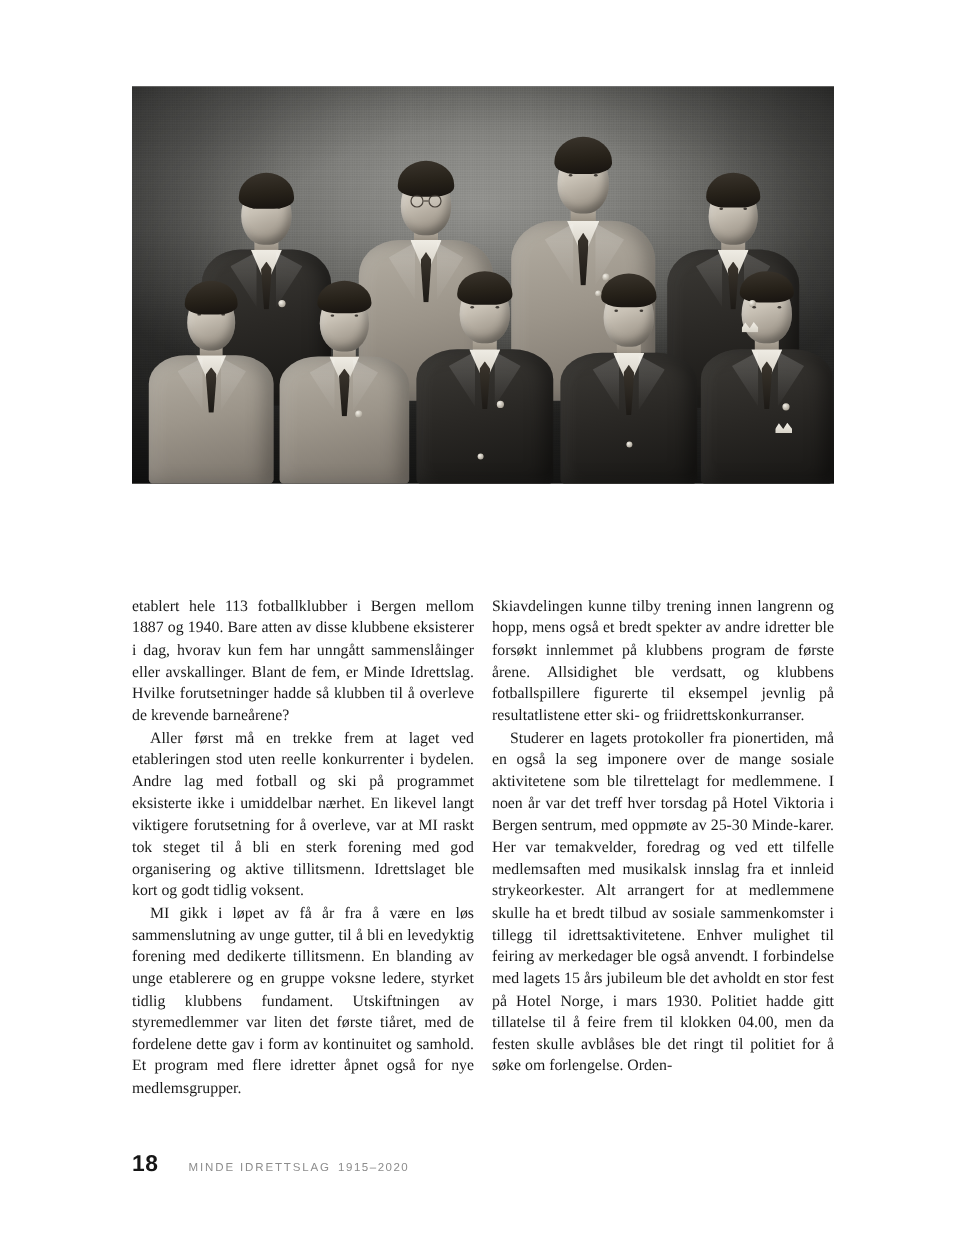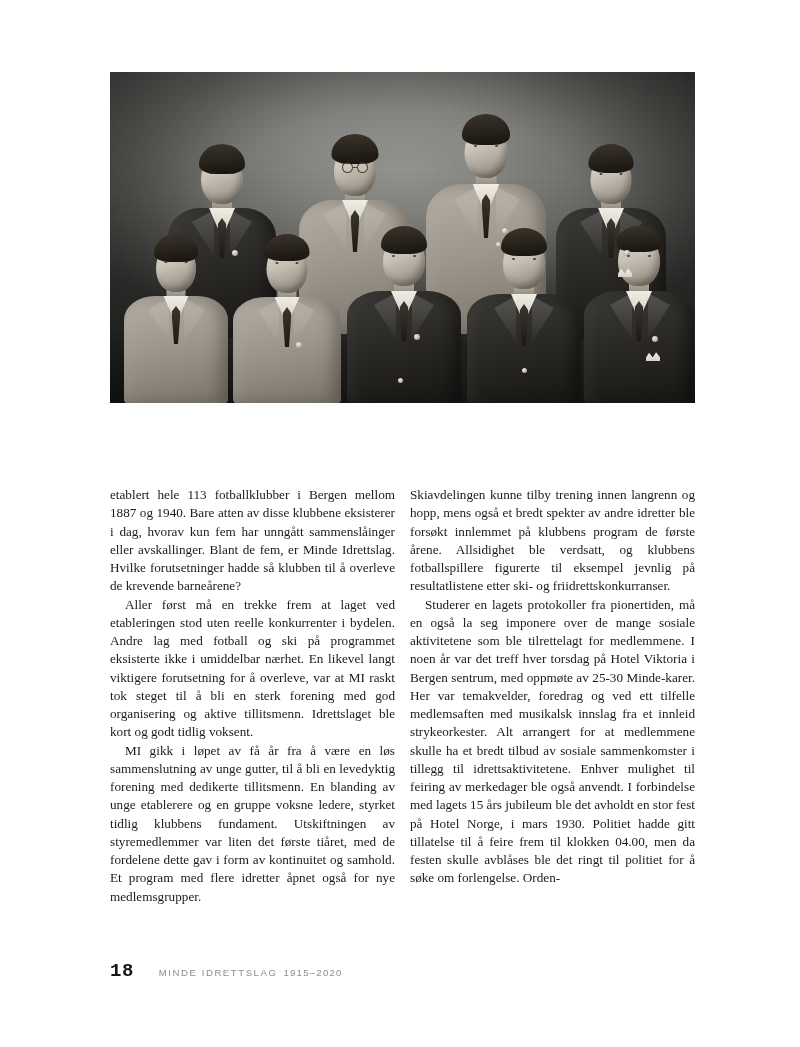--- a/index.html
+++ b/index.html
@@ -209,34 +209,35 @@
   }
   .col {
     width: 285px;
     font-family: "Liberation Serif", serif;
     font-size: 13.2px;
     line-height: 18.25px;
     text-align: justify;
     color: #1a1a1a;
     -webkit-hyphens: none;
     hyphens: none;
+    margin-top: 10px;
   }
   .col p { margin: 0; }
   .col p.indent { text-indent: 15px; }
 
   
   .footer {
     position: absolute;
     left: 110px;
     top: 960px;
     display: flex;
     align-items: baseline;
   }
   .folio {
-    font-family: Liberation Mono, monospace;
+    font-family: Liberation Sans, sans-serif;
     font-weight: bold;
     font-size: 19px;
     color: #161616;
     letter-spacing: 0.5px;
   }
   .runhead {
     margin-left: 25px;
     font-family: "Liberation Sans", sans-serif;
     font-size: 9.6px;
     letter-spacing: 1.55px;

